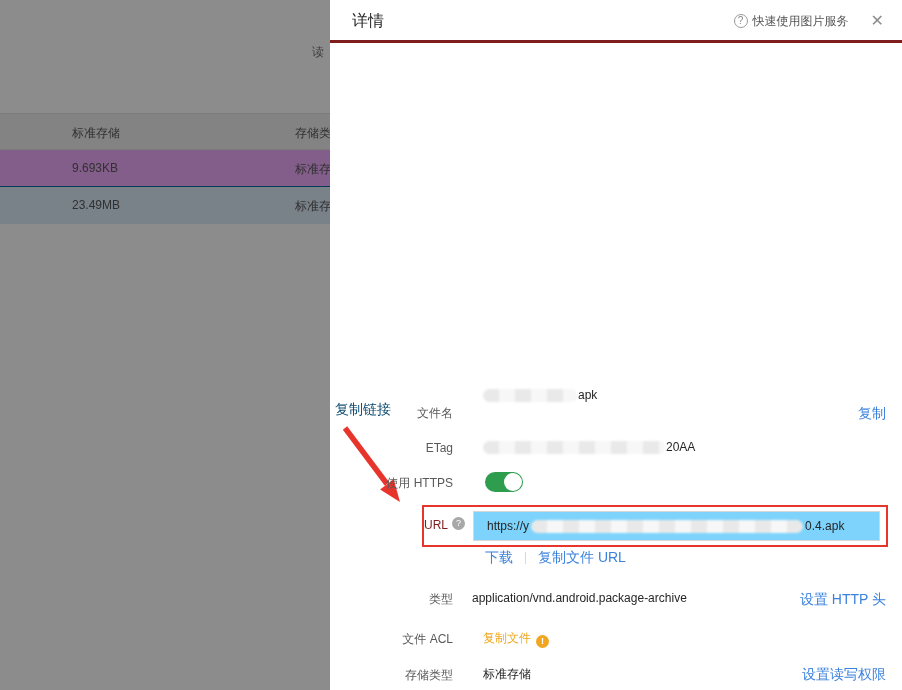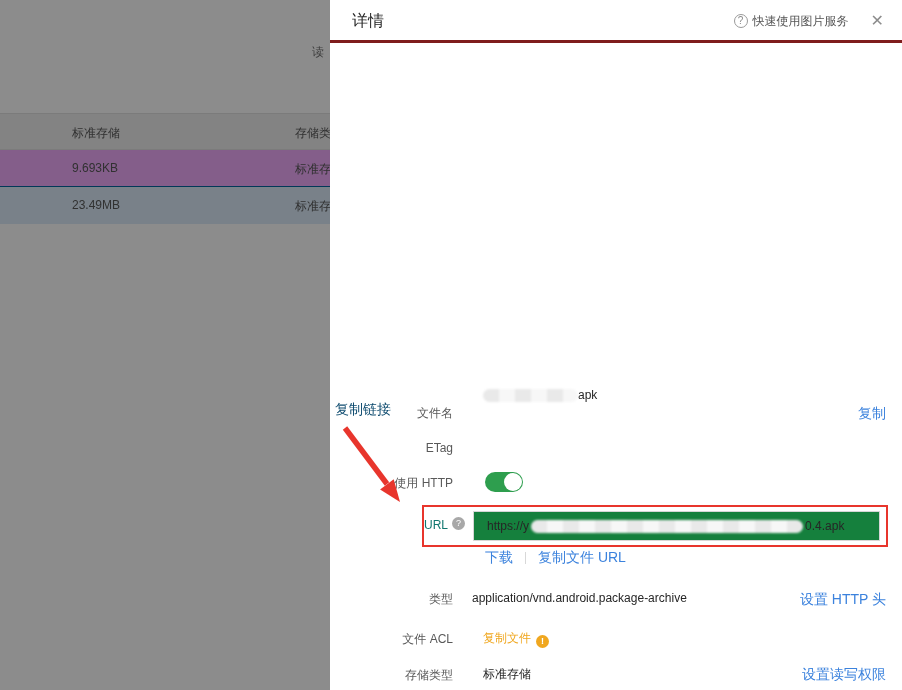--- a/index.html
+++ b/index.html
@@ -55,25 +55,25 @@
   .right-link { position:absolute; right:16px; }
 
   .toggle { position:absolute; left:155px; top:472px; width:38px; height:20px;
             border-radius:10px; background:#2e9e4e; cursor:pointer; }
   .toggle-knob { position:absolute; right:1px; top:1px; width:18px; height:18px;
                  border-radius:50%; background:#fff; }
 
   .url-redbox { position:absolute; left:92px; top:505px; width:466px; height:42px;
                 border:2px solid #e8352c; }
   .url-label-row { position:absolute; left:0; top:518px; width:140px; }
-  .url-label { position:absolute; left:0; width:118px; text-align:right; font-size:12px; color:#0f766e; }
+  .url-label { position:absolute; left:0; width:118px; text-align:right; font-size:12px; color:#7f1d1d; }
   .q-icon { position:absolute; left:122px; top:-1px; width:13px; height:13px; border-radius:50%;
             background:#a8a8a8; color:#fff; font-size:9px; line-height:13px; text-align:center; }
   .url-input { position:absolute; left:143px; top:511px; width:407px; height:30px;
-               background:#15803d; border:1px solid #d6d6d6; font-size:12px; color:#262626;
+               background:#7dd3fc; border:1px solid #d6d6d6; font-size:12px; color:#262626;
                line-height:28px; padding-left:13px; white-space:nowrap; overflow:hidden; }
   .actions-row { position:absolute; left:155px; top:549px; display:flex; align-items:center; }
   .action-sep { width:1px; height:12px; background:#d8d8d8; margin:0 12px; }
 
   .warn-icon { display:inline-block; width:13px; height:13px; border-radius:50%;
                background:#f0a71f; color:#fff; font-size:9px; font-weight:bold;
                line-height:13px; text-align:center; margin-left:5px; vertical-align:-2px; }
   .acl-value { color:#f0a71f; }
 </style>
 </head>
@@ -118,22 +118,25 @@
       <polygon points="42.1,65.5 55.7,55.3 62,78" fill="#e8352c"></polygon>
     </svg>
 
     <div class="flabel" style="top:405px">文件名</div>
     <div class="fvalue" style="left:153px; top:388px">
       <span class="blur-pill" style="width:95px"></span><span>apk</span>
     </div>
     <span class="link right-link" style="top:405px">复制</span>
 
     <div class="flabel" style="top:441px">ETag</div>
+    <div class="fvalue" style="left:153px; top:440px">
+      <span class="blur-pill" style="width:183px"></span><span>20AA</span>
+    </div>
 
-    <div class="flabel" style="top:475px">使用 HTTP</div>
+    <div class="flabel" style="top:475px">使用 HTTPS</div>
     <div class="toggle">
       <div class="toggle-knob"></div>
     </div>
 
     <div class="url-redbox"></div>
     <div class="url-label-row">
       <span class="url-label">URL</span>
       <span class="q-icon">?</span>
     </div>
     <div class="url-input">

